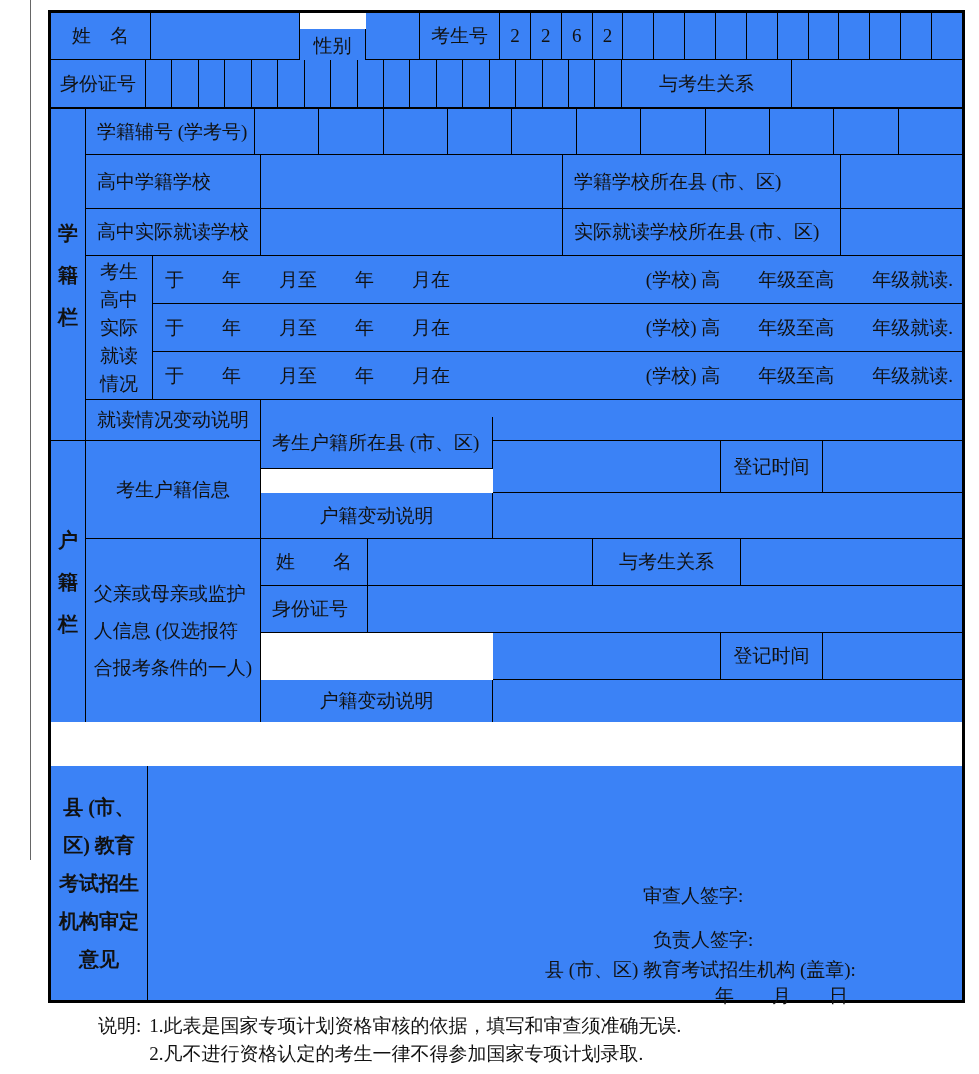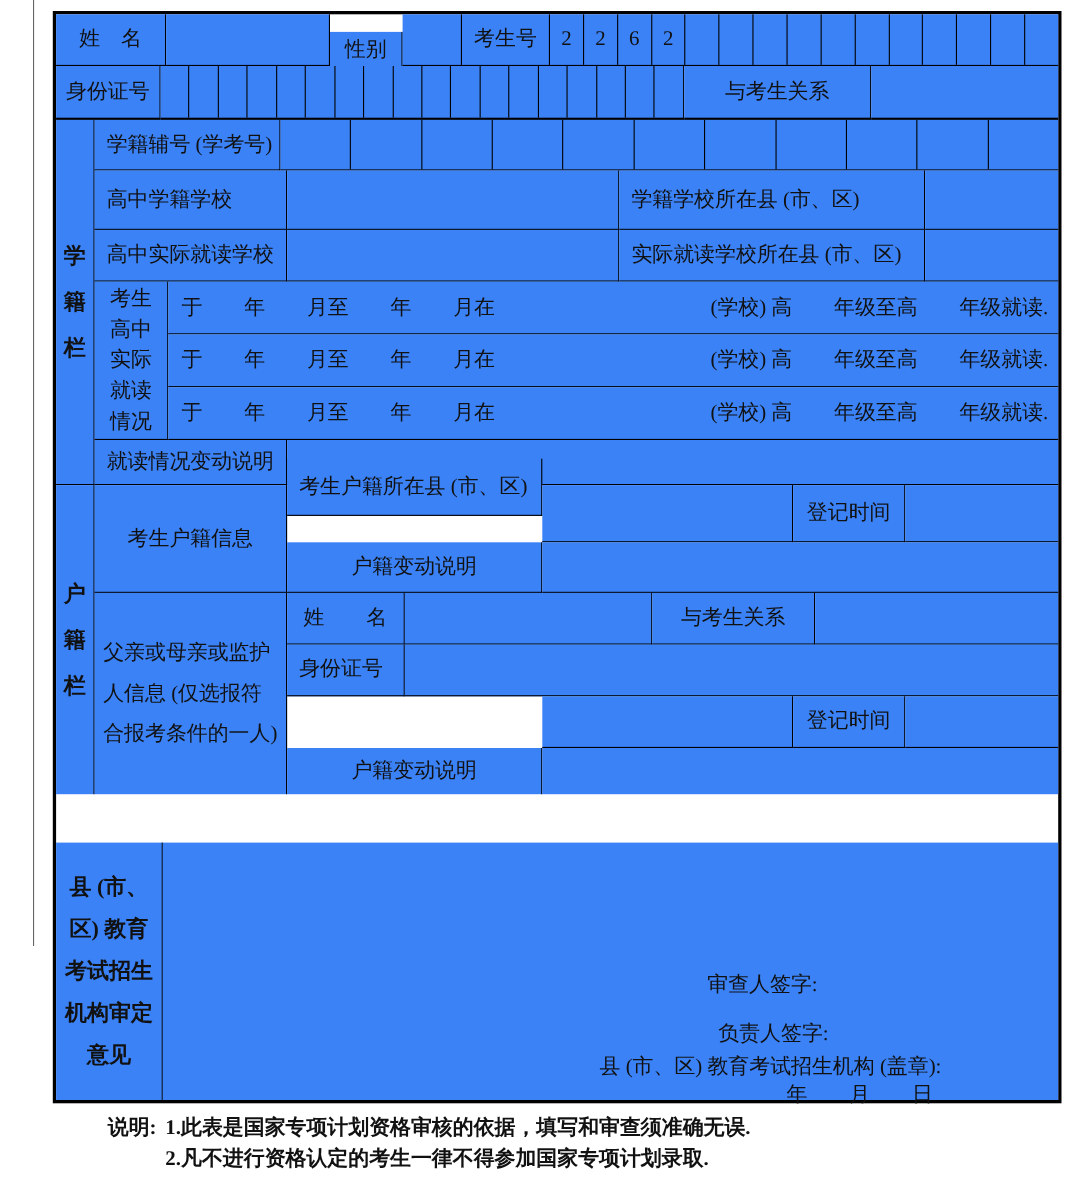--- a/index.html
+++ b/index.html
@@ -15,21 +15,21 @@
   .bb2{border-bottom:2px solid #000;}
   .prel{white-space:pre-line;text-align:center;}
   .bold{font-weight:bold;}
   .strip{display:flex;align-items:stretch;justify-content:flex-start;padding:0;}
   .scell{flex:1;border-right:1px solid #000;display:flex;align-items:center;justify-content:center;font-size:19px;}
   .scell:last-child{border-right:none;}
   .vlabel{font-size:20px;font-weight:bold;line-height:42px;}
   .attlabel{font-size:19px;line-height:28px;}
   .fillrow{border-top:2px solid #000;border-bottom:2px solid #000;font-weight:bold;font-size:20px;letter-spacing:5px;}
   .rline{position:absolute;font-size:19px;white-space:pre;}
-  #notes{position:absolute;left:98px;top:1012px;display:flex;font-size:19px;font-weight:bold;line-height:28px;}
+  #notes{position:absolute;left:98px;top:1012px;display:flex;font-size:19px;font-weight:normal;line-height:28px;}
   #notes .nprefix{margin-right:8px;}
   #scanline{position:absolute;left:30px;top:0;width:1px;height:860px;background:#666;}
 </style>
 </head>
 <body>
 
 <div id="page">
   <div id="scanline"></div>
 
   <div id="sheet">

